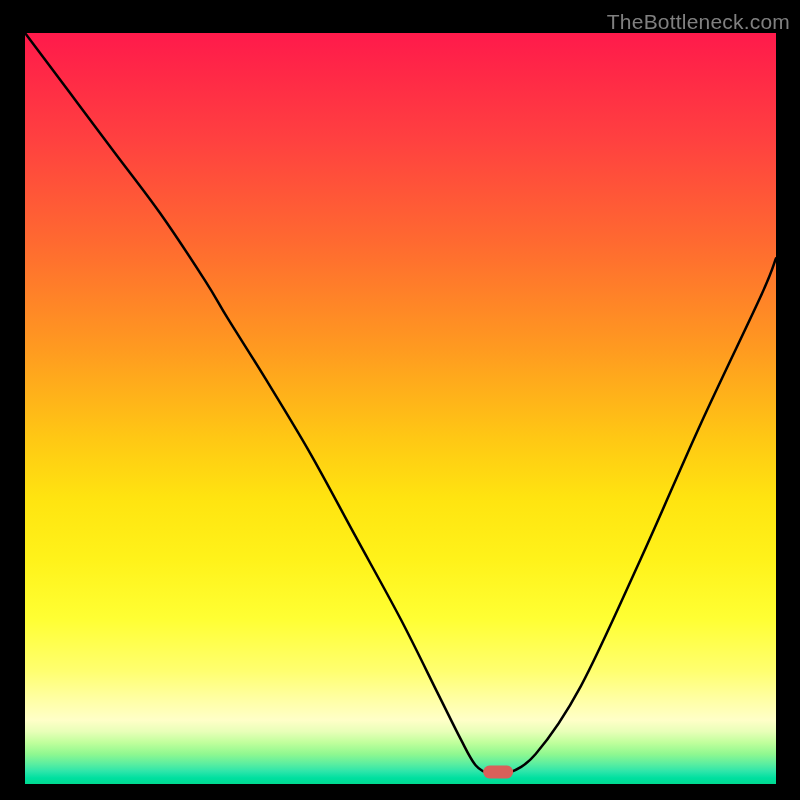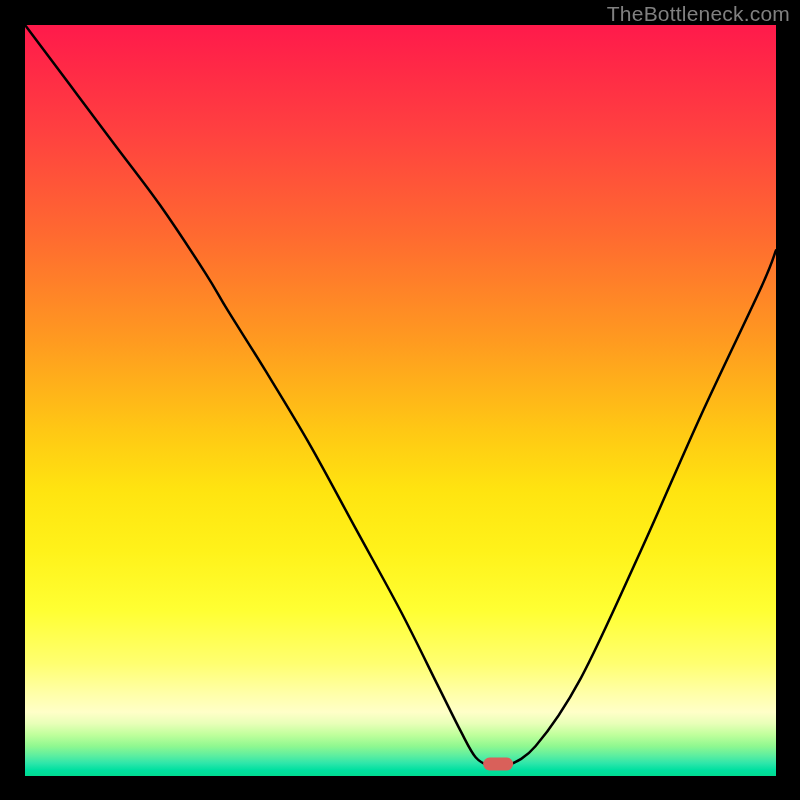--- a/index.html
+++ b/index.html
@@ -6,21 +6,21 @@
     margin: 0;
     padding: 0;
     background: #000;
     width: 800px;
     height: 800px;
     overflow: hidden;
   }
   .frame {
     position: absolute;
     left: 0;
-    top: 0;
+    top: 8px;
     width: 800px;
     height: 760px;
     background: #000;
   }
   .plot-area {
     position: absolute;
     left: 25px;
     top: 25px;
     width: 751px;
     height: 751px;

